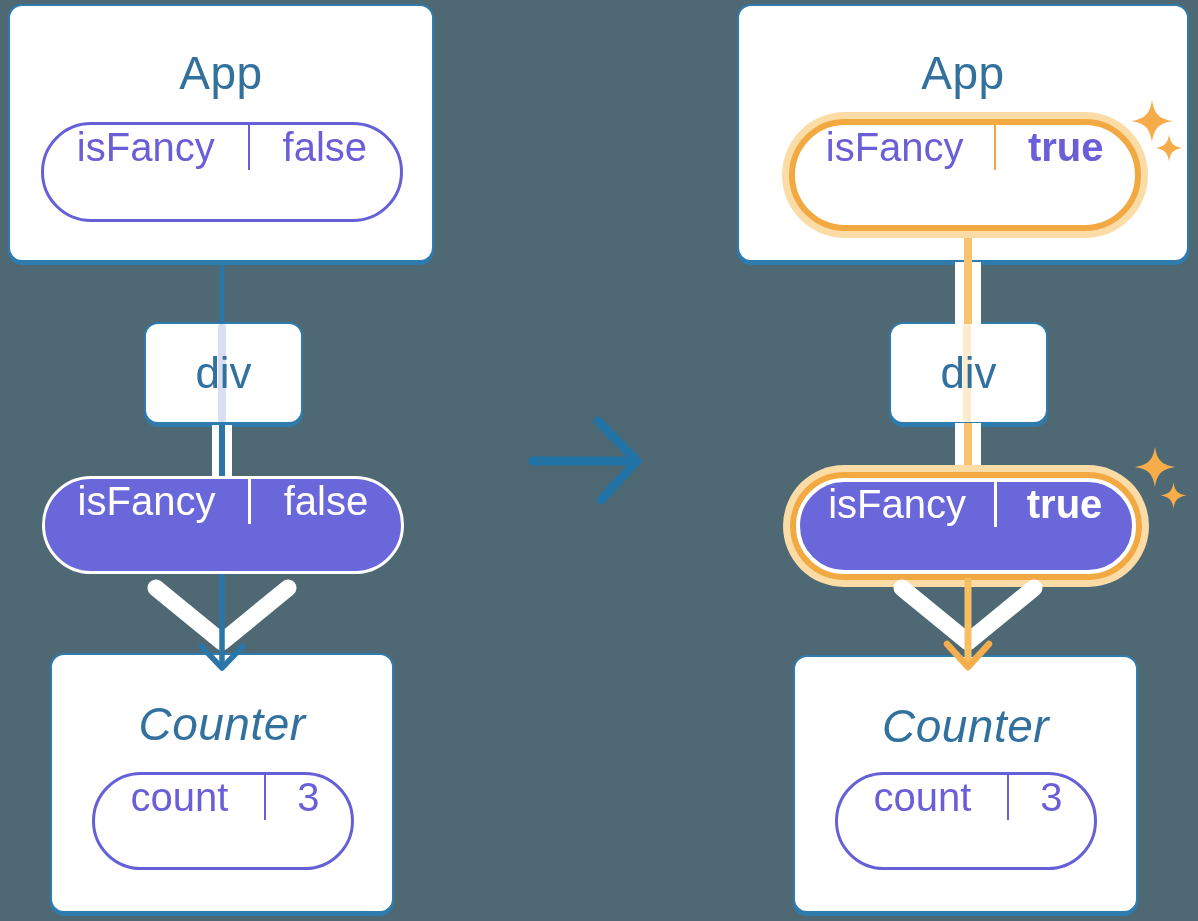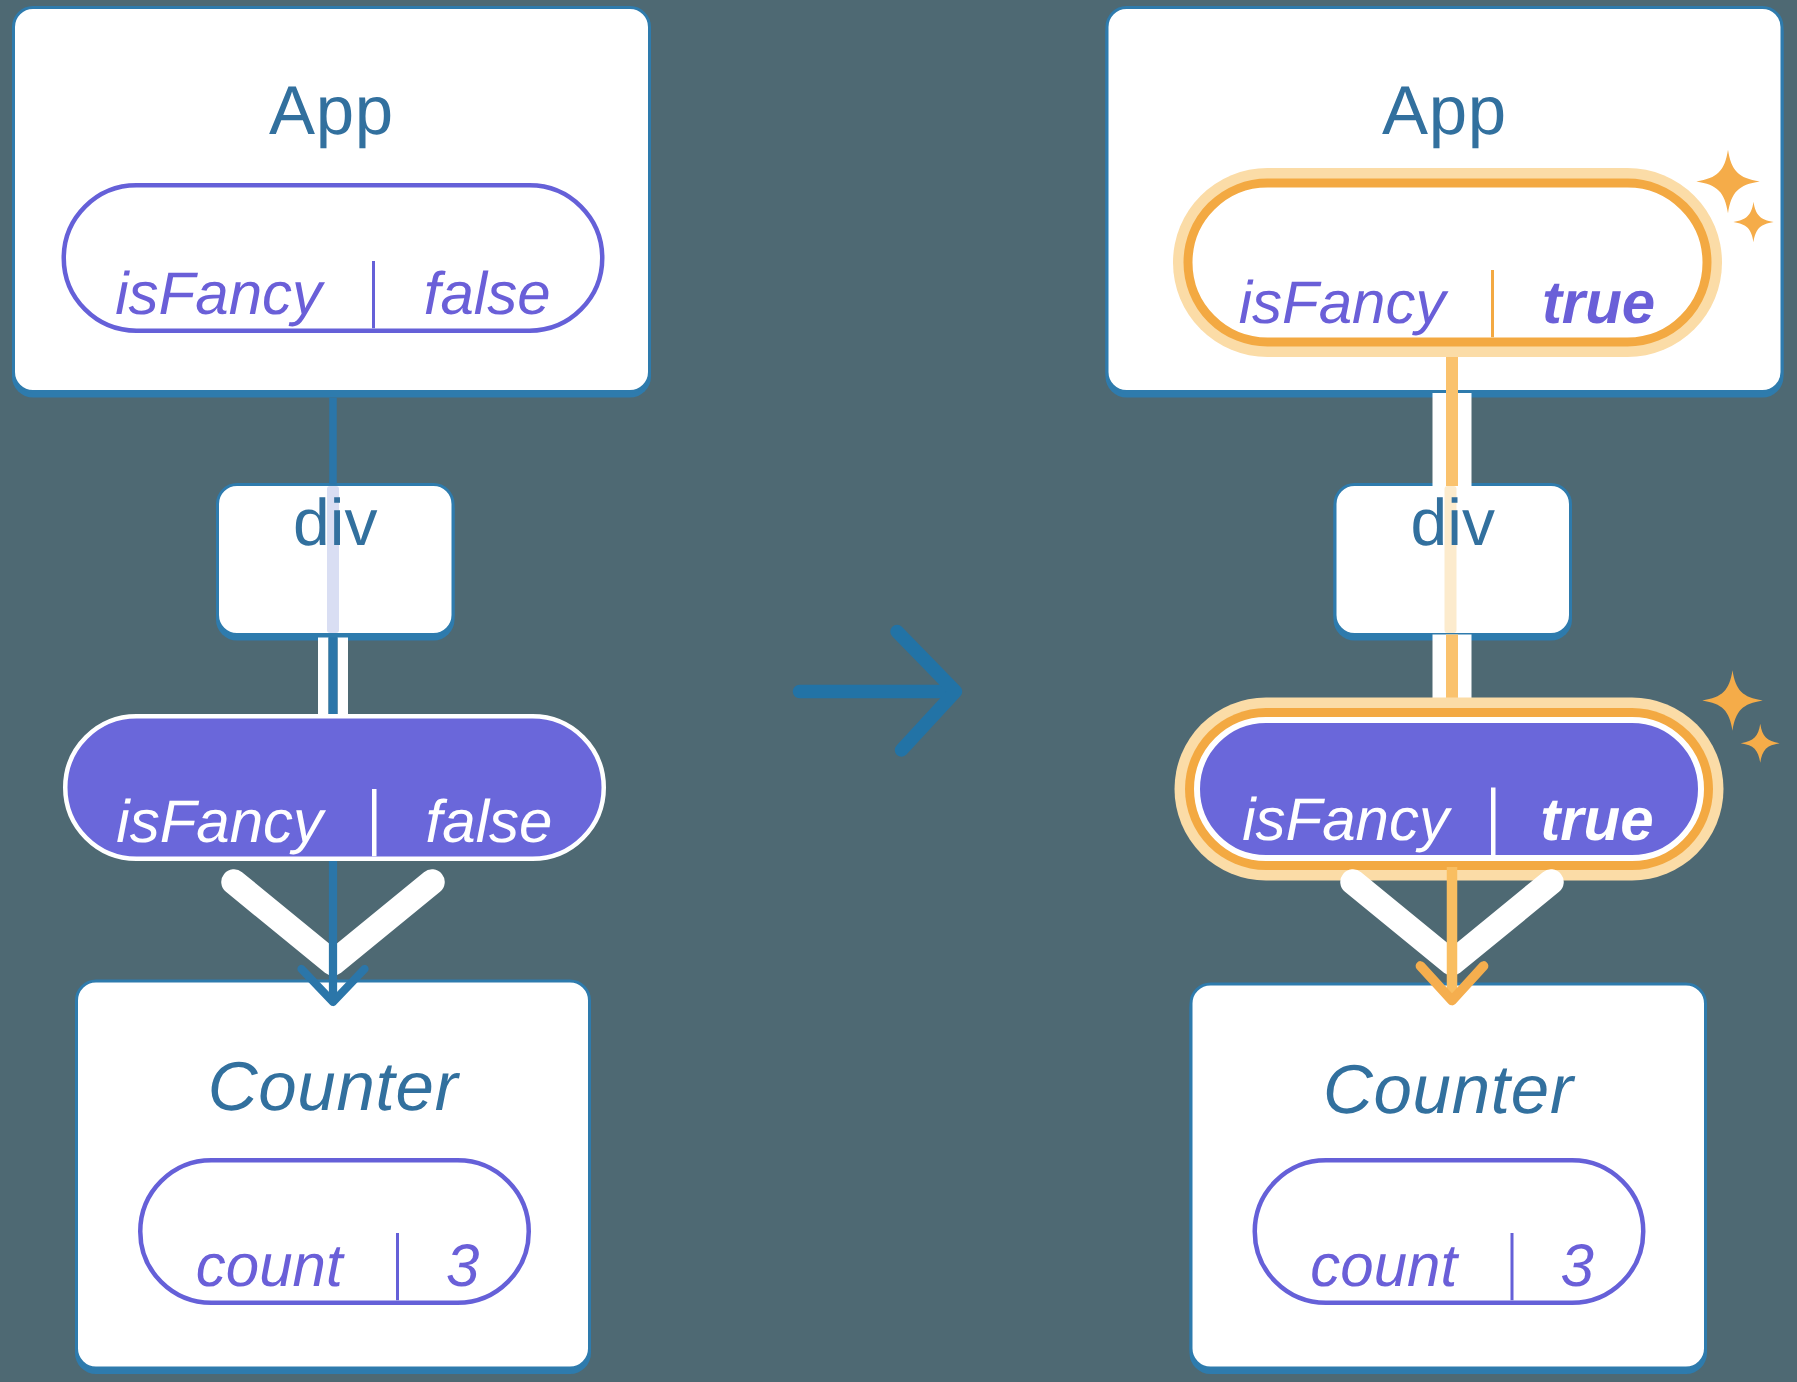--- a/index.html
+++ b/index.html
@@ -21,33 +21,33 @@
     box-shadow:0 3px 0 0 #2E7BAD;
     box-sizing:border-box;
   }
   .card-title{
     text-align:center;color:#32709E;font-size:46px;font-weight:500;
     letter-spacing:0.5px;
   }
   .app-title{margin-top:40px;}
   .counter-title{margin-top:42px;font-style:italic;}
 
-  .divcard{display:flex;justify-content:center;}
+  .divcard{display:flex;align-items:center;justify-content:center;}
   .divcard .stripe{
     position:absolute;top:0;bottom:0;width:8px;border-radius:2px;
   }
   .stripe-lavender{background:#D9DEF3;}
   .stripe-paleorange{background:#FCEBCD;}
   .divcard .div-label{
     position:relative;color:#32709E;font-size:44px;font-weight:500;
   }
 
   .pill{
-    position:absolute;display:flex;align-items:flex-end;
-    border-radius:60px;box-sizing:border-box;overflow:hidden;font-style:italic;
+    position:absolute;display:flex;align-items:flex-start;
+    border-radius:60px;box-sizing:border-box;overflow:hidden;
   }
   .pill .cell{
     display:flex;align-items:center;justify-content:center;
     font-size:40px;
   }
   
   .pill-outline{
     background:#fff;border:3px solid #6560D8;
   }
   .pill-outline .cell{color:#6A5FD8;}

